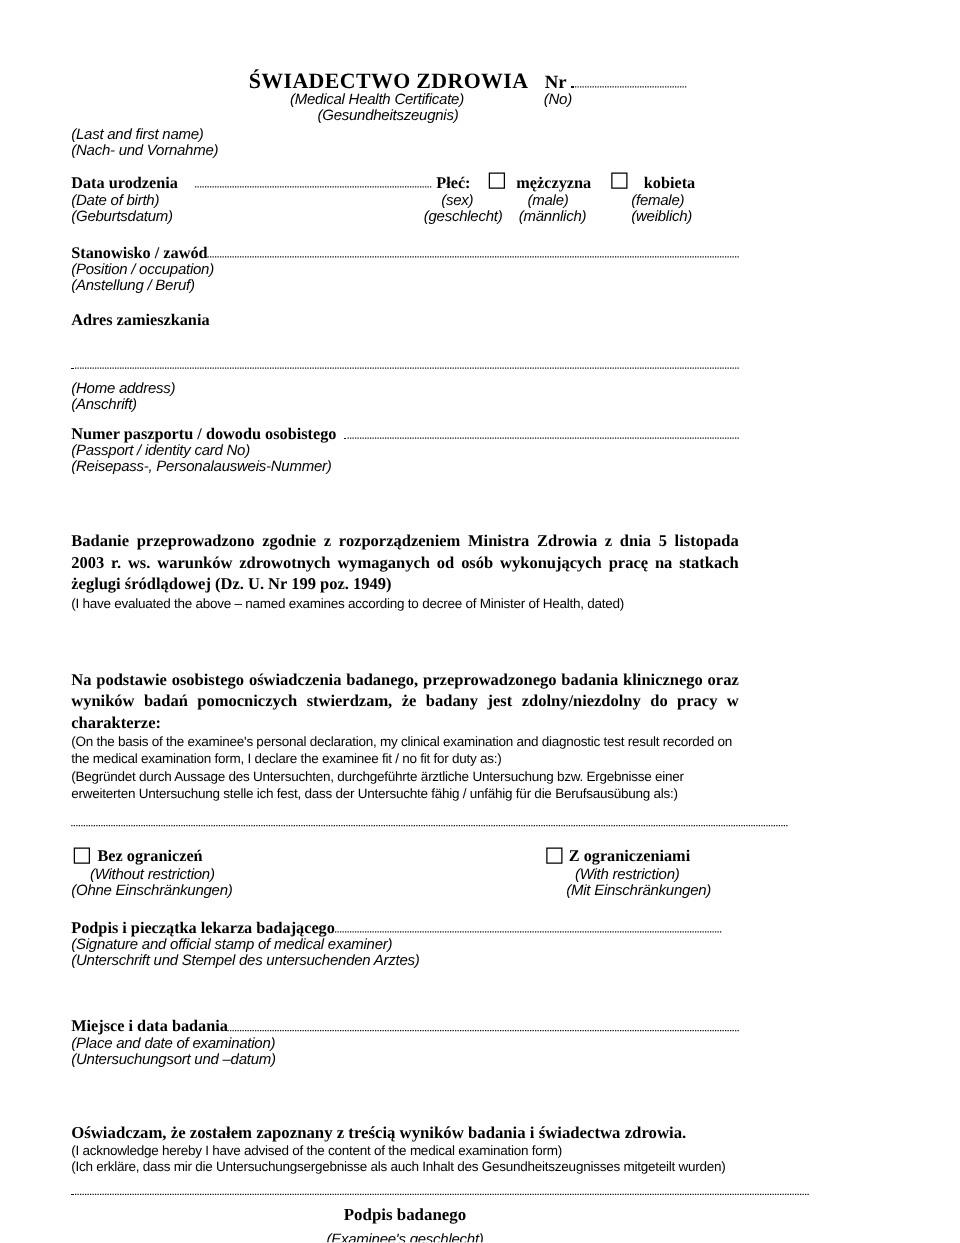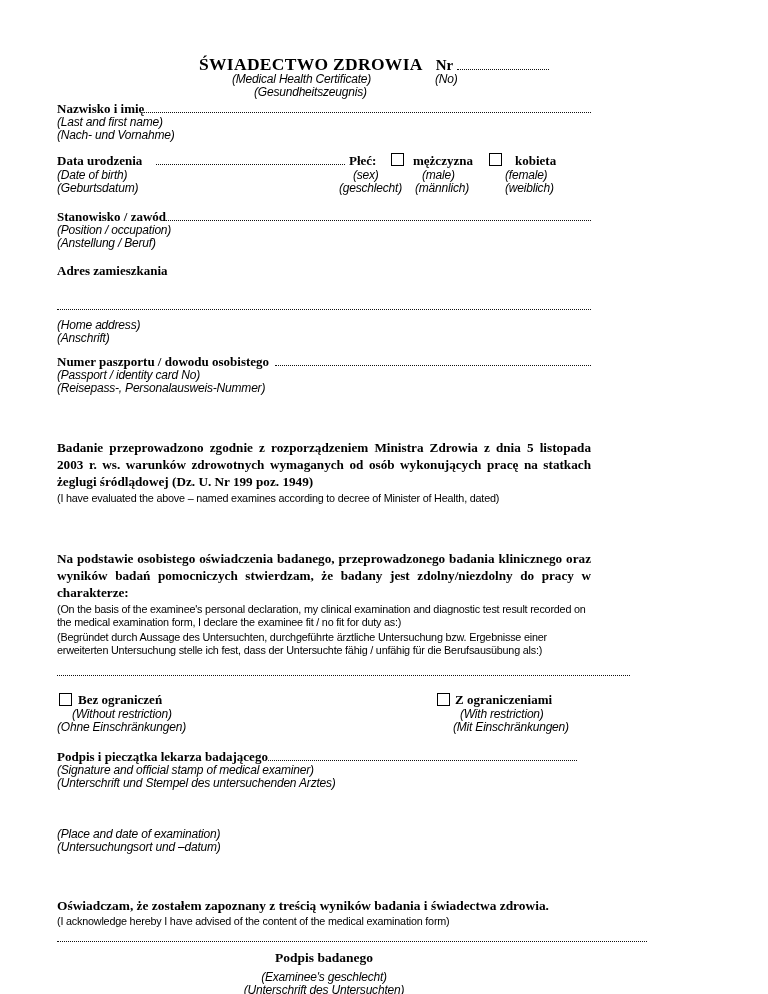--- a/index.html
+++ b/index.html
@@ -57,24 +57,20 @@
     <div class="title-line">
       <span class="title-main">ŚWIADECTWO ZDROWIA</span><span class="nr-label">Nr</span>
       <span class="nr-dots"></span>
     </div>
     <span class="sub title-sub-en">(Medical Health Certificate)</span>
     <span class="sub title-sub-no">(No)</span>
     <span class="sub title-sub-de">(Gesundheitszeugnis)</span>
   </header>
 
   <section class="fsec">
-    <div class="frow">
-      <span class="flabel">Nazwisko i imię</span>
-      <span class="dotfill"></span>
-    </div>
     <div class="sub">(Last and first name)</div>
     <div class="sub">(Nach- und Vornahme)</div>
   </section>
 
   <section class="sexrow">
     <span class="abs flabel" style="left:0;top:0;">Data urodzenia</span>
     <span class="birth-dots"></span>
     <span class="abs flabel" style="left:292px;top:0;">Płeć:</span>
     <span class="abs cb" style="left:334px;top:0;"></span>
     <span class="abs flabel" style="left:356px;top:0;">mężczyzna</span>
@@ -142,27 +138,32 @@
   <section class="fsec examiner-sec">
     <div class="frow w520">
       <span class="flabel">Podpis i pieczątka lekarza badającego</span>
       <span class="dotfill"></span>
     </div>
     <div class="sub">(Signature and official stamp of medical examiner)</div>
     <div class="sub">(Unterschrift und Stempel des untersuchenden Arztes)</div>
   </section>
 
   <section class="fsec" style="margin-bottom:11px;">
+    <div class="frow w545">
+      <span class="flabel">Miejsce i data badania</span>
+      <span class="dotfill"></span>
+    </div>
     <div class="sub">(Place and date of examination)</div>
     <div class="sub">(Untersuchungsort und –datum)</div>
   </section>
 
   <section>
     <div class="para-bold" style="text-align:left;font-size:13.4px;line-height:15px;">Oświadczam, że zostałem zapoznany z treścią wyników badania i świadectwa zdrowia.</div>
     <div class="para-sub" style="margin-top:2px;">(I acknowledge hereby I have advised of the content of the medical examination form)</div>
+    <div class="para-sub">(Ich erkläre, dass mir die Untersuchungsergebnisse als auch Inhalt des Gesundheitszeugnisses mitgeteilt wurden)</div>
     <div class="ack-dots"></div>
     <div class="sigblock">
       <div class="sig-title">Podpis badanego</div>
       <div class="sub">(Examinee's geschlecht)</div>
       <div class="sub">(Unterschrift des Untersuchten)</div>
     </div>
   </section>
 
 </div>
 

